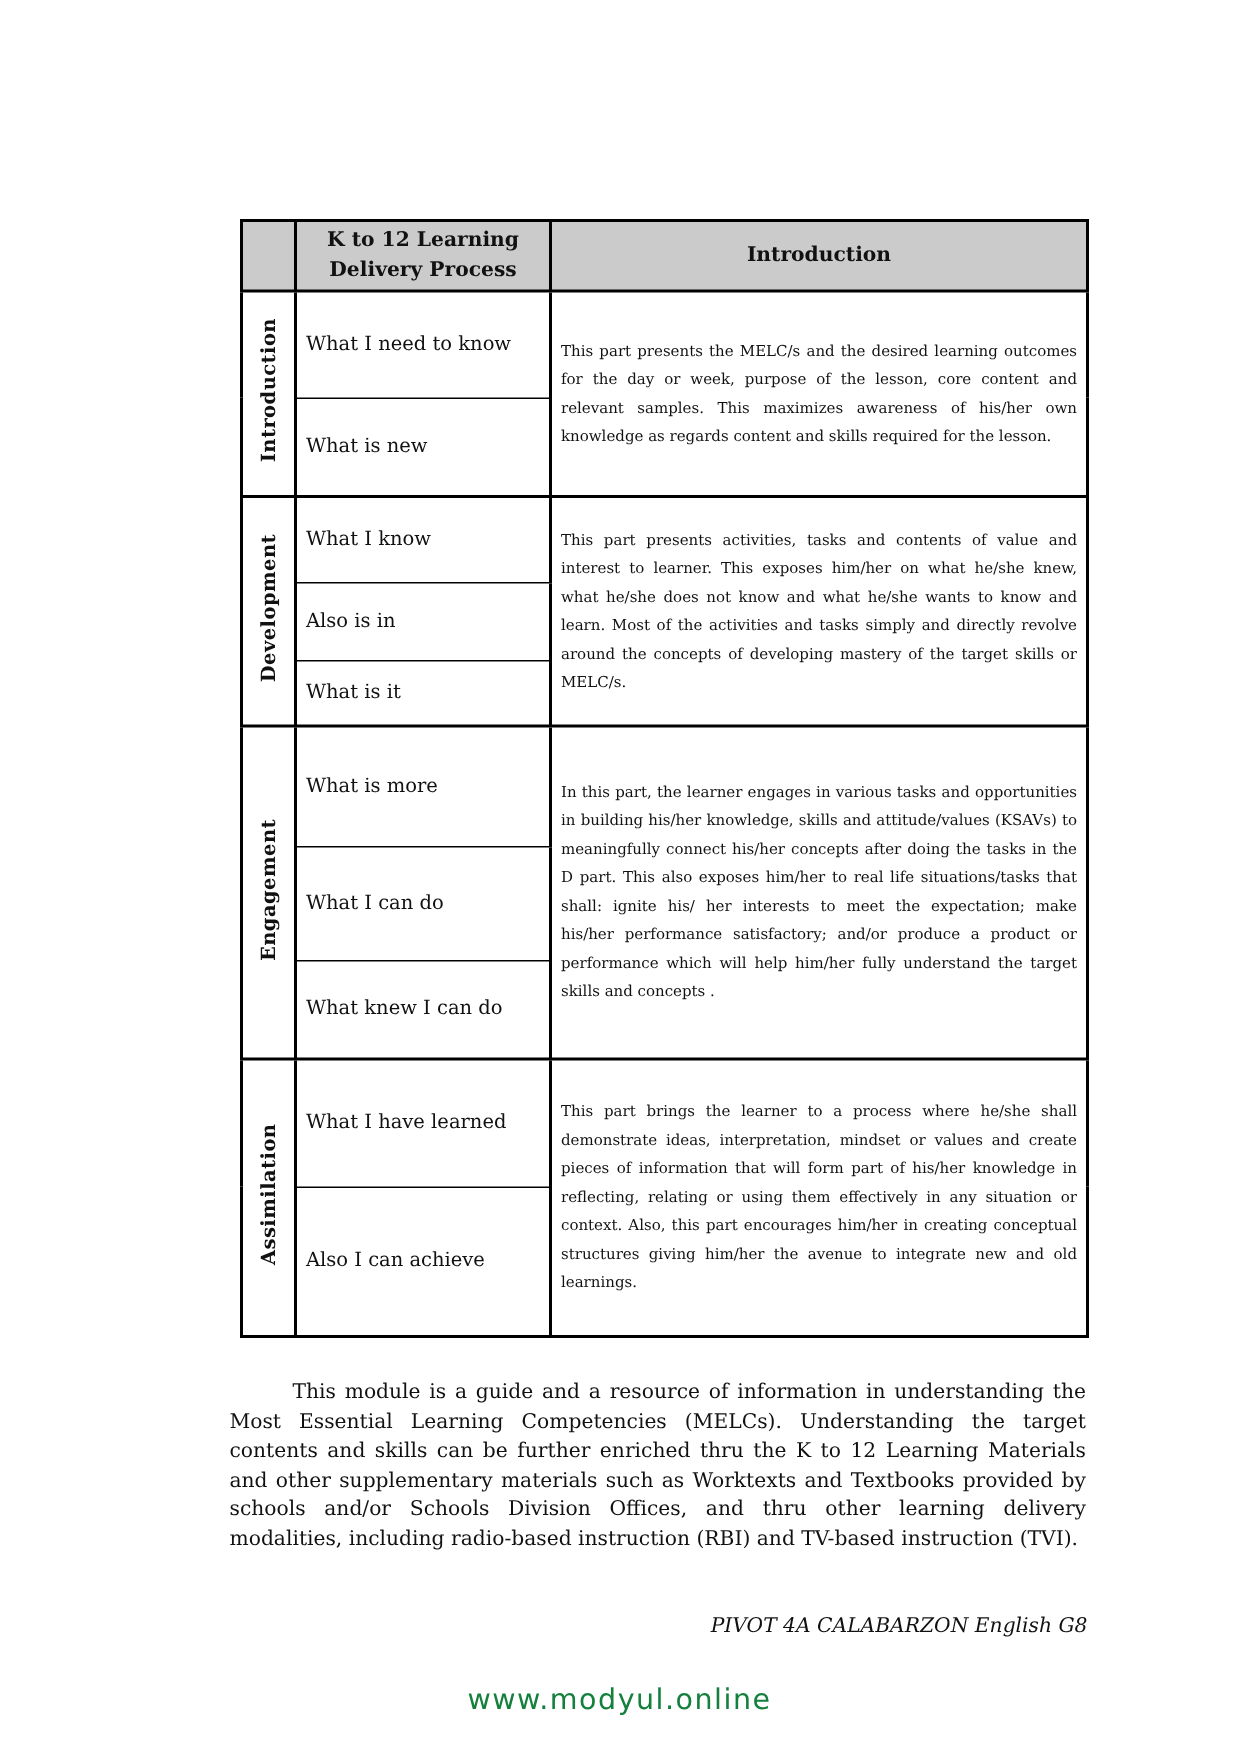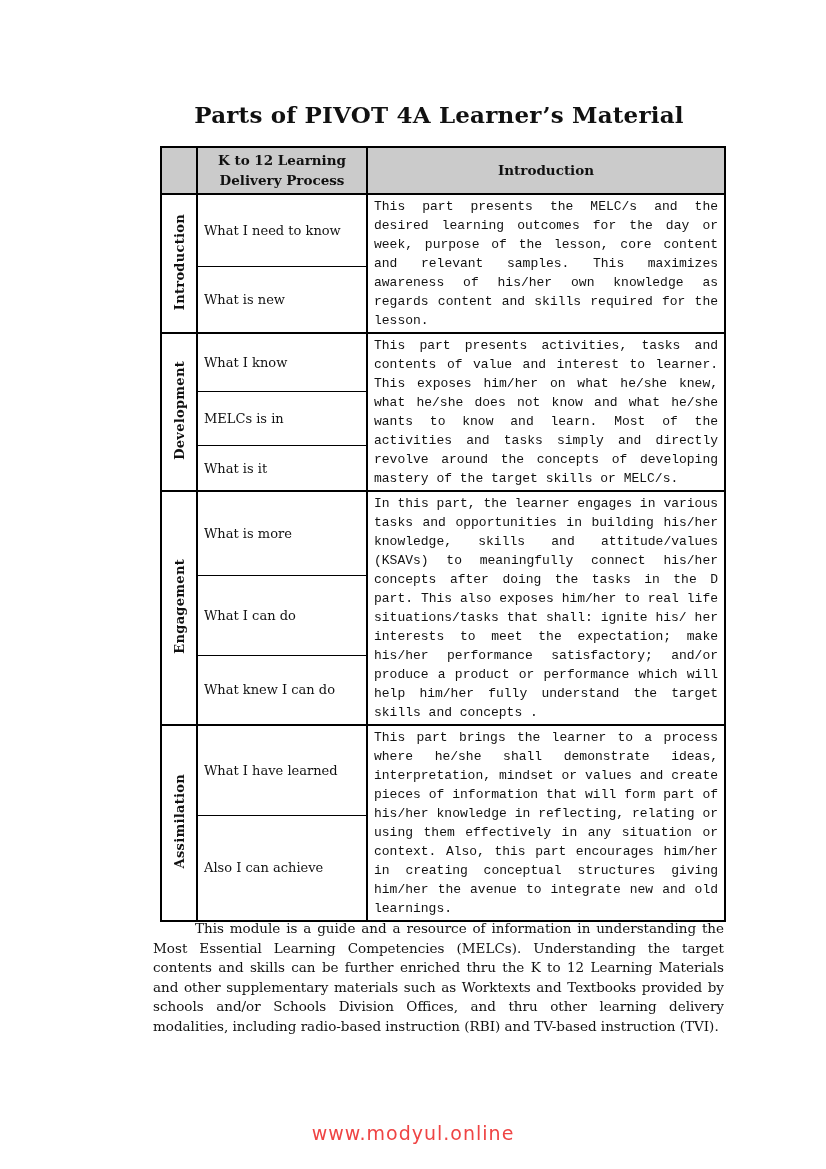--- a/index.html
+++ b/index.html
@@ -64,24 +64,23 @@
     letter-spacing: 0.3px;
     white-space: nowrap;
   }
   td.proc {
     vertical-align: middle;
     font-size: 13px;
   }
   td.desc {
     text-align: justify;
     vertical-align: middle;
-    font-size: 13px;
+    font-size: 10px;
     line-height: 19px;
     padding: 3px 10px;
-    font-family: Liberation Mono, monospace;
   }
   .h47  { height: 47px; padding-left: 32px; }
   .h71  { height: 71px; }
   .h66  { height: 66px; }
   .h57  { height: 57px; }
   .h52  { height: 52px; }
   .h44  { height: 44px; }
   .h80  { height: 80px; }
   .h76  { height: 76px; }
   .h85  { height: 85px; }
@@ -108,29 +107,28 @@
   }
   .watermark {
     position: absolute;
     top: 1122px;
     left: 0;
     width: 826px;
     text-align: center;
     font-family: "DejaVu Sans", sans-serif;
     font-size: 19px;
     letter-spacing: 1px;
-    color: #ef4444;
+    color: #15803d;
   }
 </style>
 </head>
 <body>
 
 <div class="page">
 
-  <h1 class="title">Parts of PIVOT 4A Learner’s Material</h1>
 
   <table class="parts">
     <colgroup>
       <col style="width:36px">
       <col style="width:170px">
       <col style="width:358px">
     </colgroup>
     <tbody>
 
       <tr class="h47">
@@ -151,21 +149,21 @@
       </tr>
 
       <tr class="h57 group-start">
         <td class="vlabel" rowspan="3">
           <span>Development</span>
         </td>
         <td class="proc">What I know</td>
         <td class="desc" rowspan="3">This part presents activities, tasks and contents of  value and interest to learner. This exposes him/her on what he/she knew, what he/she does not know  and what he/she wants to know and learn. Most of the activities and tasks  simply and directly  revolve  around the concepts of developing mastery of the target skills or MELC/s.</td>
       </tr>
       <tr class="h52">
-        <td class="proc">MELCs is in</td>
+        <td class="proc">Also is in</td>
       </tr>
       <tr class="h44">
         <td class="proc">What is it</td>
       </tr>
 
       <tr class="h80 group-start">
         <td class="vlabel" rowspan="3">
           <span>Engagement</span>
         </td>
         <td class="proc">What is more</td>
@@ -186,16 +184,17 @@
         <td class="desc" rowspan="2">This part brings the learner to a process  where he/she shall demonstrate ideas, interpretation, mindset or values and create pieces of information that will form part of his/her knowledge in reflecting, relating or using them effectively in any situation  or context. Also, this part encourages him/her  in creating conceptual structures giving him/her the avenue to integrate new and old learnings.</td>
       </tr>
       <tr class="h100">
         <td class="proc">Also I can achieve</td>
       </tr>
     </tbody>
   </table>
 
   <p class="para">This module is a guide and a resource of information in understanding the Most Essential Learning Competencies (MELCs). Understanding the target contents and skills can be further enriched thru the K to 12 Learning Materials and other supplementary materials such as Worktexts and Textbooks provided by schools and/or Schools Division Offices, and thru other learning delivery modalities, including radio-based instruction (RBI) and TV-based instruction (TVI).</p>
 
+  <div class="footer">PIVOT 4A CALABARZON English G8</div>
 
   <div class="watermark">www.modyul.online</div>
 
 </div>
 
 </body></html>

